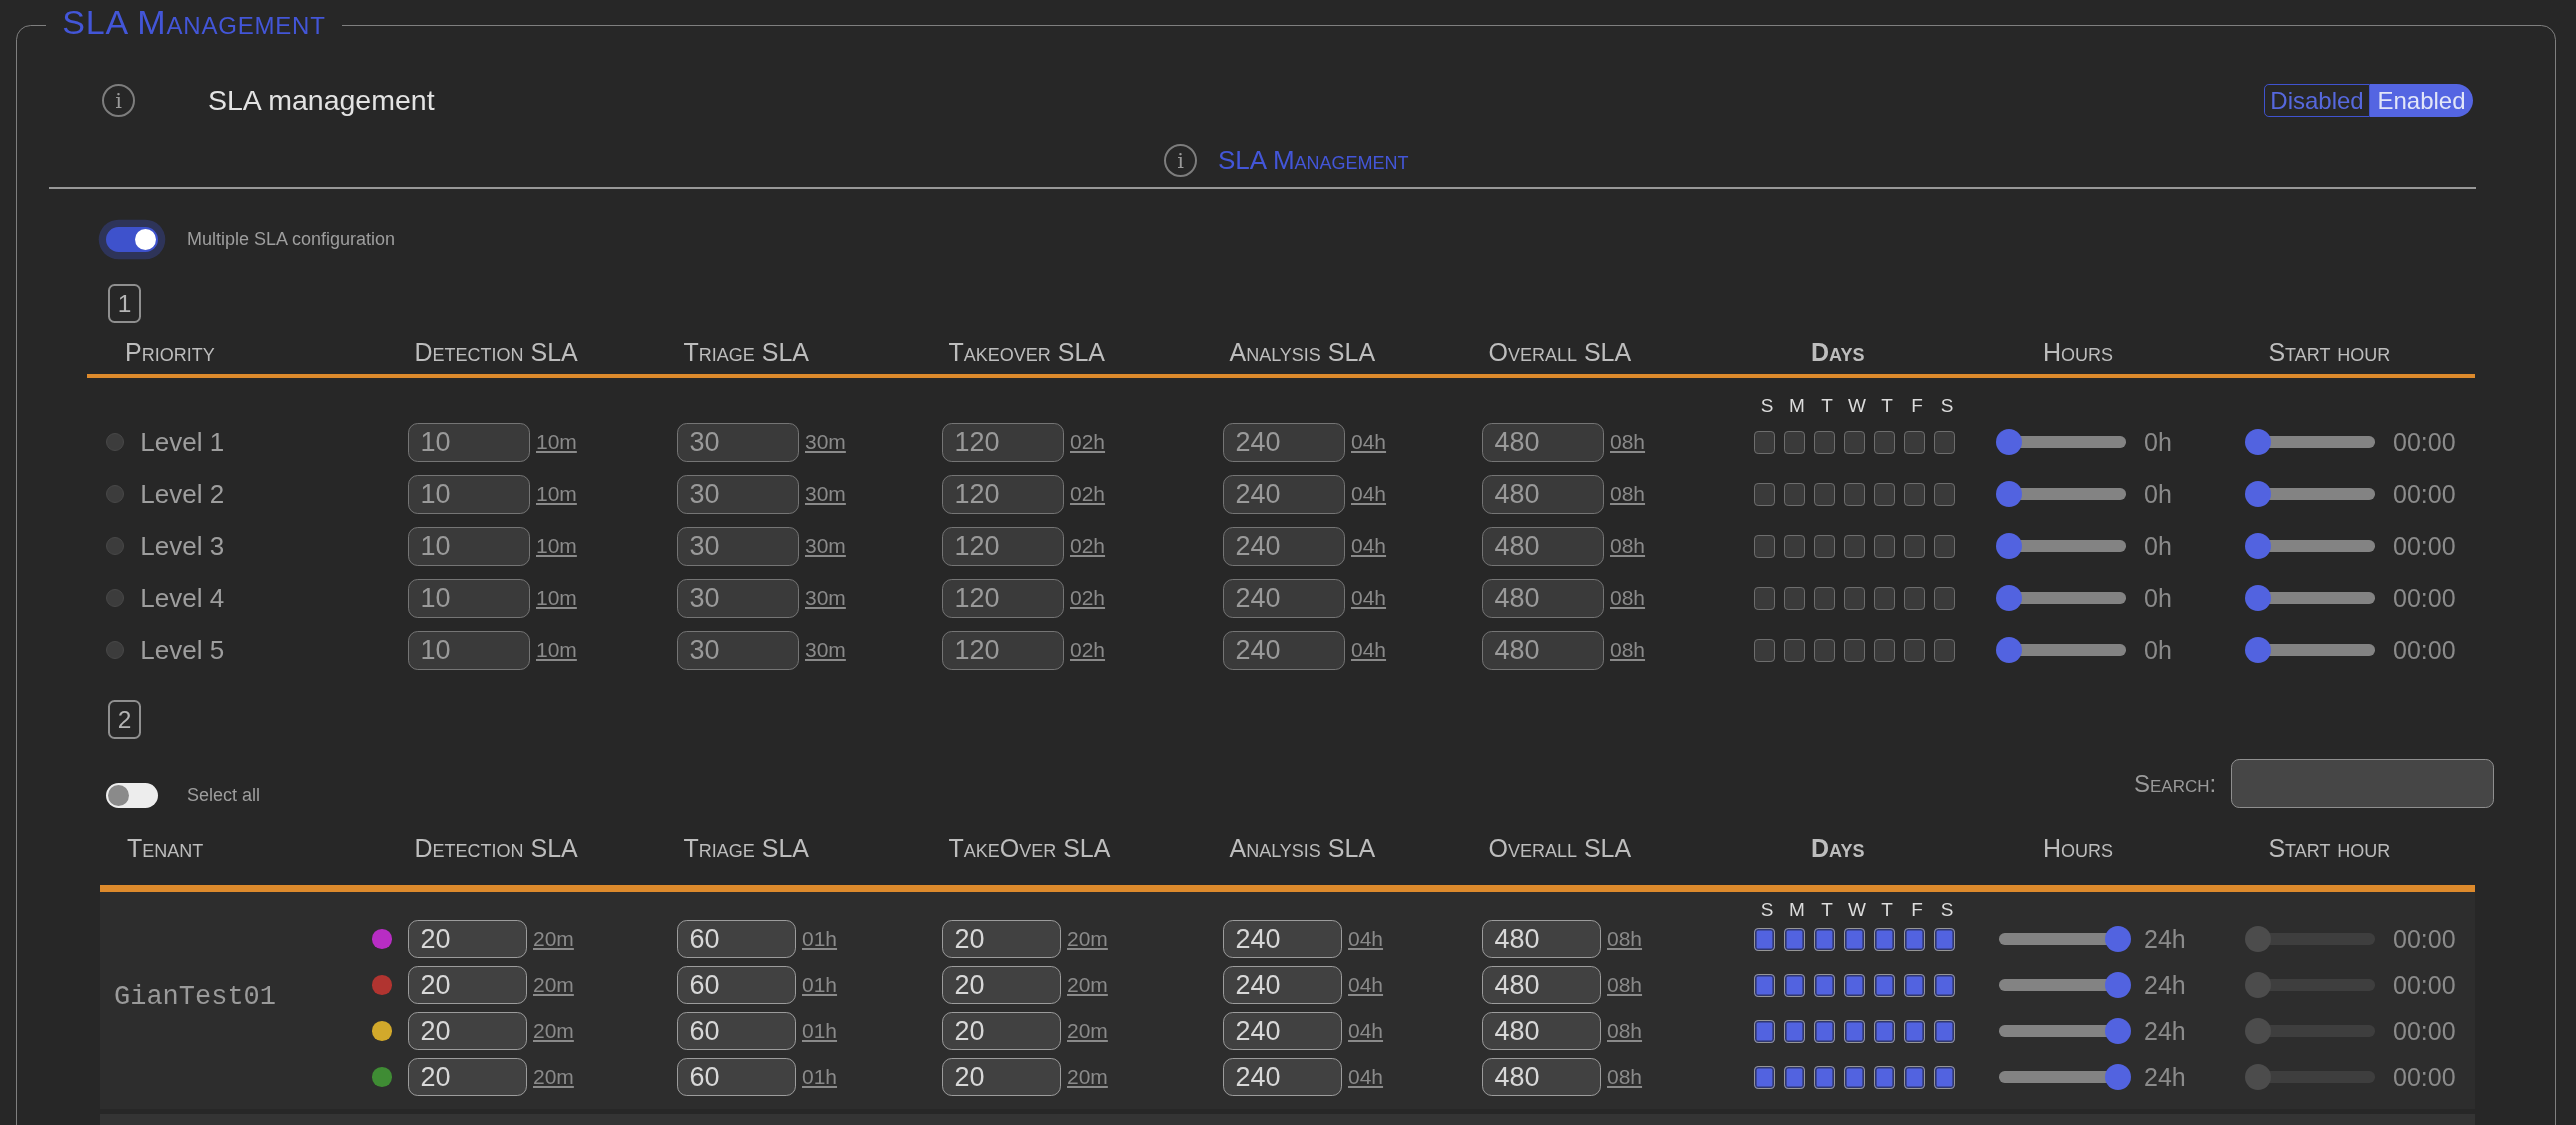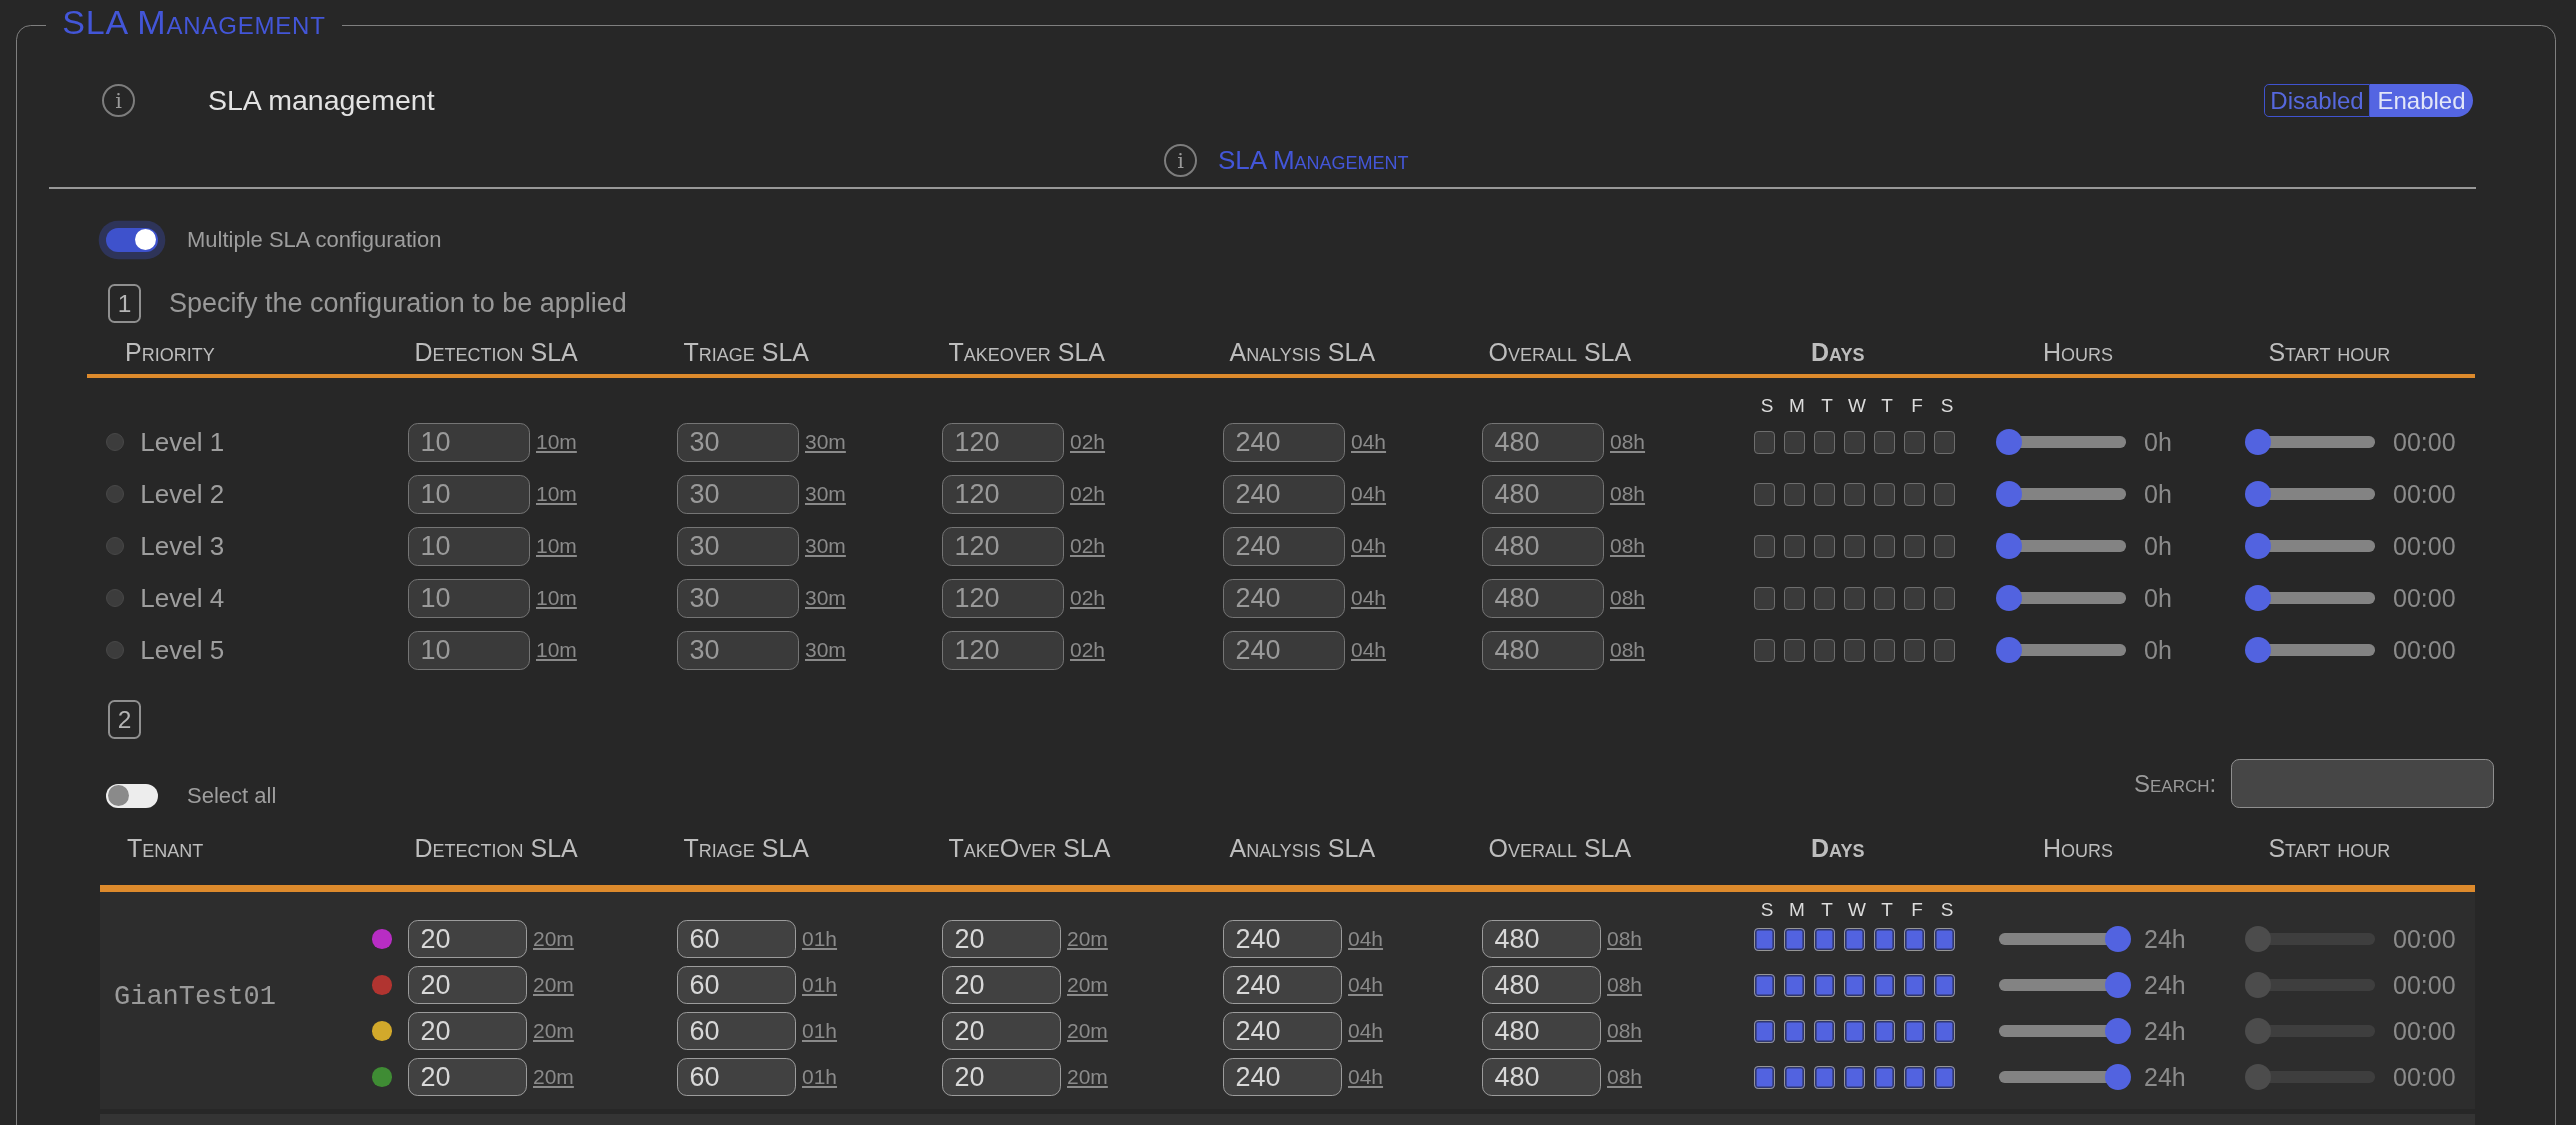--- a/index.html
+++ b/index.html
@@ -43,21 +43,21 @@
 
   
   .switch { width:52px; height:24.5px; border-radius:13px; position:relative; flex:0 0 auto; }
   .switch .knob { position:absolute; top:1.6px; width:21px; height:21px; border-radius:50%; }
   .switch.on  { background:#3e52cc; box-shadow:0 0 0 7.3px rgba(62,82,204,0.30); }
   .switch.on .knob { right:1.6px; background:#ffffff; }
   .switch.off { background:#ededed; }
   .switch.off .knob { left:1.6px; background:#8a8a8a; }
 
   .mtoggle-row { position:absolute; left:106px; top:227px; display:flex; align-items:center; gap:29px; }
-  .toggle-label { color:#9e9e9e; font-size:22px; }
+  .toggle-label { color:#9e9e9e; font-size:18px; }
 
   .step-row { position:absolute; left:108px; display:flex; align-items:center; gap:28px; }
   .step1 { top:284px; } .step2 { top:700px; }
   .step-badge {
     width:33px; height:39px; border:2.4px solid #8f8f8f; border-radius:6.5px;
     color:#b5b5b5; font-size:24.5px; display:flex; align-items:center; justify-content:center;
   }
   .step-text { color:#999999; font-size:27px; }
 
   
@@ -152,21 +152,20 @@
 
 <div class="mtoggle-row">
   <div class="switch on">
       <div class="knob"></div>
     </div>
   <div class="toggle-label">Multiple SLA configuration</div>
 </div>
 
 <div class="step-row step1">
   <div class="step-badge">1</div>
-  <div class="step-text">Specify the configuration to be applied</div>
 </div>
 
 <div class="thead thead1 cols1">
   <div>Priority</div>
   <div>Detection SLA</div>
   <div>Triage SLA</div>
   <div>Takeover SLA</div>
   <div>Analysis SLA</div>
   <div>Overall SLA</div>
   <div class="h-days">Days</div>

